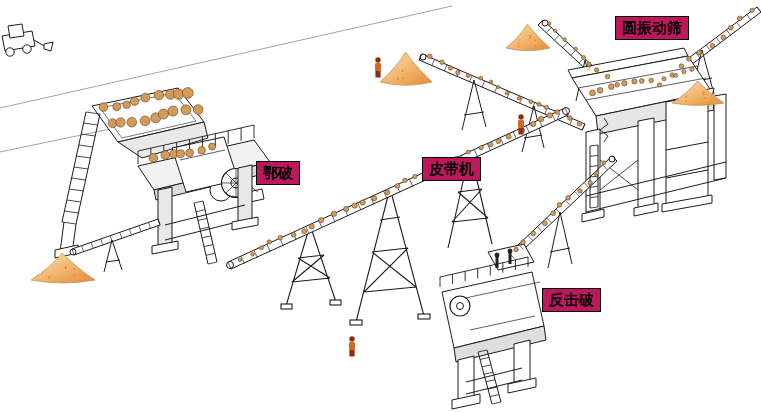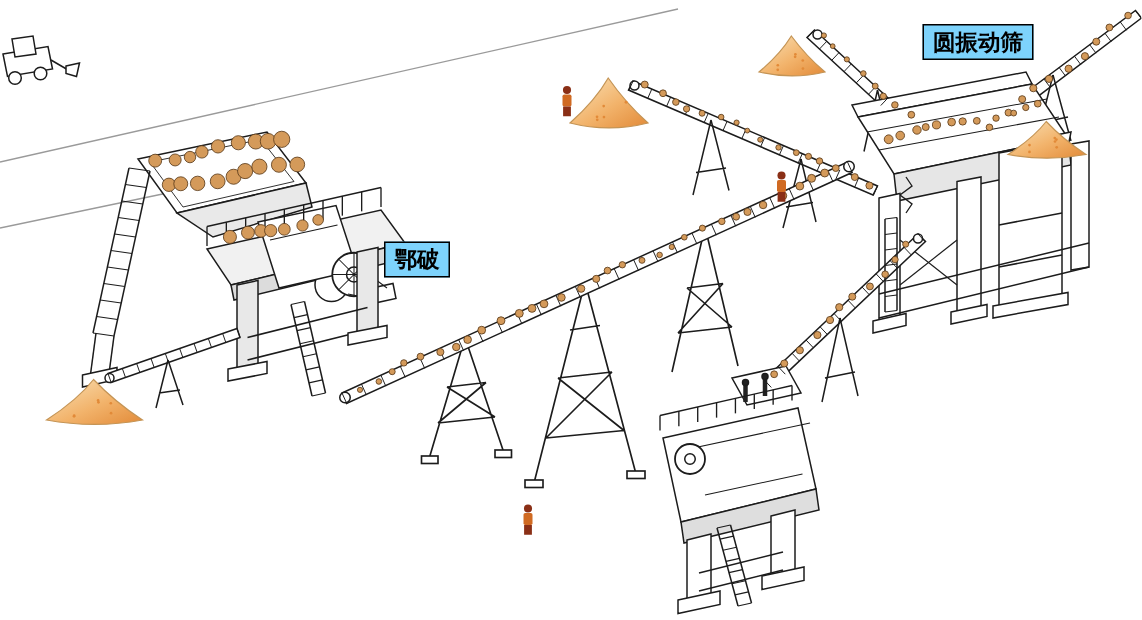--- a/index.html
+++ b/index.html
@@ -1,19 +1,19 @@
 <!DOCTYPE html>
 <html><head>
 <meta charset="utf-8">
 <style>
   html,body{margin:0;padding:0;background:#fff;}
   .canvas{position:relative;width:761px;height:413px;background:#fff;overflow:hidden;
           font-family:"DejaVu Sans","Liberation Sans",sans-serif;}
   svg{position:absolute;left:0;top:0;}
-  .label{position:absolute;background:#7dd3fc;border:1px solid #000;padding:1px 6px;
+  .label{position:absolute;background:#be185d;border:1px solid #000;padding:1px 6px;
          font-size:15px;font-weight:600;color:#000;white-space:nowrap;line-height:1.35;}
 </style>
 </head>
 <body>
 
 <div class="canvas">
 
 <svg id="scene" width="761" height="413" viewBox="0 0 761 413">
   <defs>
     <linearGradient id="sandGrad" x1="0" y1="0" x2="1" y2="1">
@@ -451,14 +451,16 @@
         <circle cx="521" cy="117" r="2.7" fill="#8a2f16"></circle>
         <rect x="518" y="120" width="6" height="8" rx="1.2" fill="#d06a22"></rect>
         <rect x="518.4" y="128" width="5.2" height="6.5" fill="#8a2f16"></rect>
         <circle cx="352" cy="339" r="2.7" fill="#8a2f16"></circle>
         <rect x="349" y="342" width="6" height="8" rx="1.2" fill="#d06a22"></rect>
         <rect x="349.4" y="350" width="5.2" height="6.5" fill="#8a2f16"></rect>
       </g>
 </svg>
 
 <div class="label" style="left:256px;top:161px">鄂破</div>
+<div class="label" style="left:422px;top:157px">皮带机</div>
 <div class="label" style="left:615px;top:16px">圆振动筛</div>
+<div class="label" style="left:542px;top:288px">反击破</div>
 </div>
 
 </body></html>

